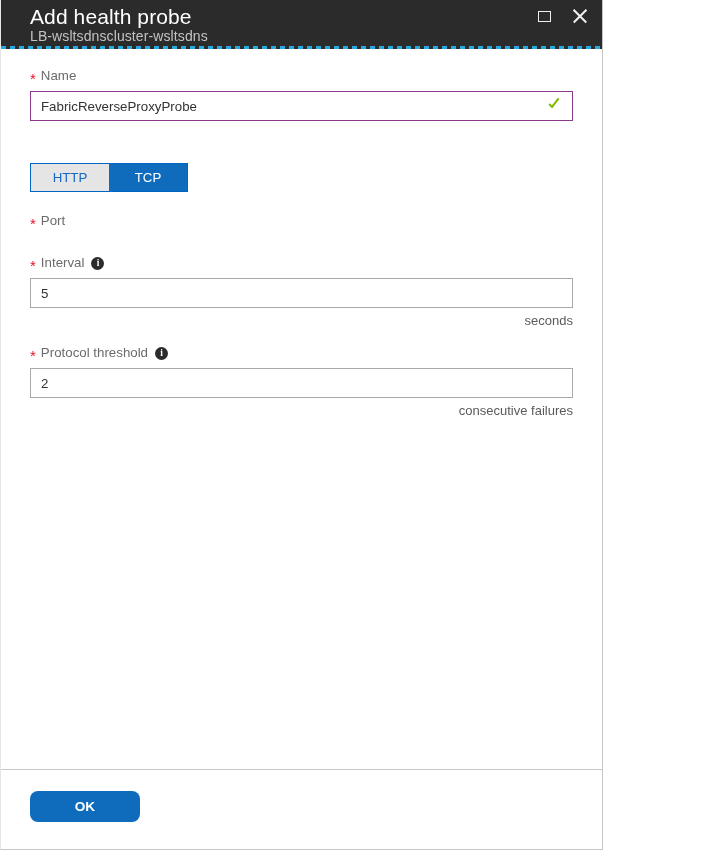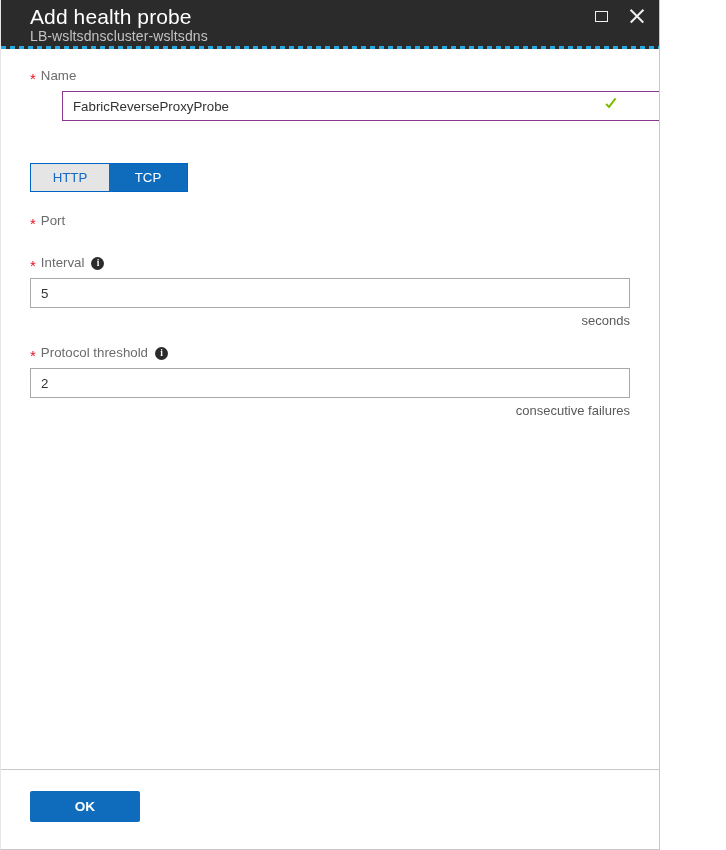--- a/index.html
+++ b/index.html
@@ -7,21 +7,21 @@
     padding: 0;
     background: #ffffff;
   }
   body {
     font-family: "Liberation Sans", sans-serif;
     -webkit-font-smoothing: antialiased;
   }
 
   .blade {
     position: relative;
-    width: 660px;
+    width: 603px;
     height: 850px;
     box-sizing: border-box;
     background: #ffffff;
     border-right: 1px solid #c8c8c8;
     border-bottom: 1px solid #c8c8c8;
     border-left: 1px solid #e6e6e6;
     overflow: hidden;
     display: flex;
     flex-direction: column;
   }
@@ -155,21 +155,21 @@
     box-sizing: border-box;
     border: 1px solid #a9a9a9;
     background: #ffffff;
     font-family: "Liberation Sans", sans-serif;
     font-size: 13.3px;
     color: #333333;
     padding: 0 28px 0 10px;
     outline: none;
     border-radius: 0;
   }
-  .tinput.valid { border-color: #8a3a8a; margin-left: 32px; }
+  .tinput.valid { border-color: #8a3a8a; }
 
   .check-mark {
     position: absolute;
     right: 11px;
     top: 6px;
     width: 14px;
     height: 14px;
     pointer-events: none;
   }
   .check-mark::before {
@@ -252,21 +252,21 @@
   .ok-button {
     width: 110px;
     height: 31px;
     background: #0f6cbd;
     color: #ffffff;
     border: none;
     font-family: "Liberation Sans", sans-serif;
     font-size: 13.6px;
     font-weight: bold;
     cursor: pointer;
-    border-radius: 2px;
+    border-radius: 8px;
   }
 </style>
 </head>
 <body>
 
 <div class="blade">
 
   <div class="titlebar">
     <div class="title-main">Add health probe</div>
     <div class="title-sub">LB-wsltsdnscluster-wsltsdns</div>

